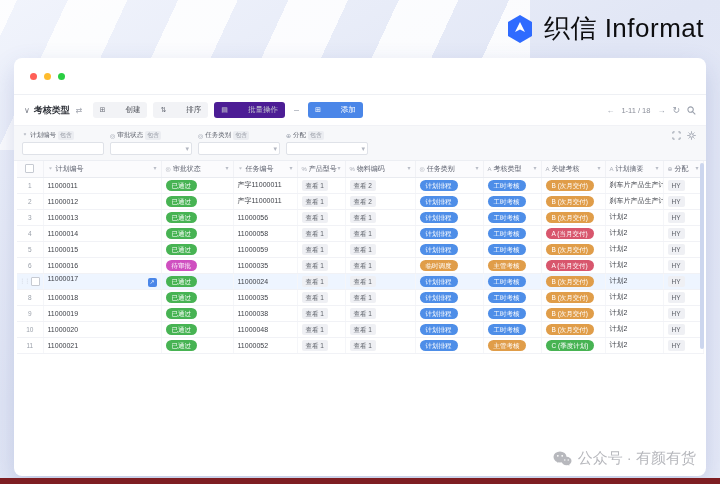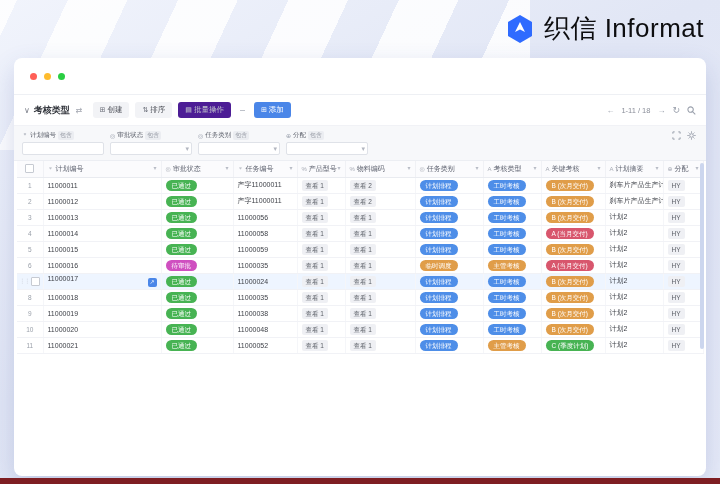--- a/index.html
+++ b/index.html
@@ -25,21 +25,21 @@
   }
   .win-head{height:36px;border-bottom:1px solid #eef0f4;position:relative;}
   .traffic{position:absolute;top:15px;left:16px;display:flex;gap:7px;}
   .dot{width:7px;height:7px;border-radius:50%;}
 
   
   .toolbar{height:30px;display:flex;align-items:center;padding:0 10px;gap:6px;}
   .tb-title{font-size:9px;font-weight:bold;color:#33363d;display:flex;align-items:center;gap:4px;}
   .tb-title .chev{color:#7a7e88;font-weight:normal;font-size:8px;}
   .tb-link-icon{color:#a0a4ae;font-size:8px;margin-right:4px;}
-  .btn{font-size:7.5px;height:16px;display:flex;align-items:center;gap:2px;padding:0 7px;
+  .btn{font-size:7.5px;height:16px;display:flex;align-items:center;gap:20px;padding:0 7px;
        background:#f2f3f6;border-radius:3px;color:#4a4d55;cursor:pointer;}
   .btn .bic{font-size:7px;color:#6b6f79;}
   .btn.disabled{color:#c2c5cd;background:#4c1d95;}
   .btn.disabled .bic{color:#c2c5cd;}
   .btn.primary{color:#fff;}
   .btn.primary .bic{color:#fff;}
   .dash-btn{color:#9aa0ac;font-size:9px;padding:0 3px;cursor:pointer;}
   .toolbar-right{margin-left:auto;display:flex;align-items:center;gap:7px;color:#8a8e99;font-size:7.5px;}
   .pg-arrow{cursor:pointer;font-size:8px;color:#9aa0ac;}
   .ic{color:#9aa0ac;cursor:pointer;font-size:9px;line-height:1;}
@@ -370,15 +370,28 @@
             <td><span class="pill" style="background: rgb(224, 157, 73);">主管考核</span></td>
             <td><span class="pill" style="background: rgb(71, 179, 83);">C (季度计划)</span></td>
             <td>计划2</td>
             <td><span class="tag">HY</span></td>
           </tr>
         </tbody>
       </table>
     <div class="scrollbar"></div>
   </div>
 
+  <div class="watermark">
+    <svg width="19" height="16" viewBox="0 0 19 16">
+      <ellipse cx="7" cy="6" rx="6.5" ry="5.5" fill="#b7b8bd"></ellipse>
+      <circle cx="4.8" cy="4.8" r="0.9" fill="#fff"></circle>
+      <circle cx="9.2" cy="4.8" r="0.9" fill="#fff"></circle>
+      <path d="M4 11.5 L4.6 9.2 L7 10.4 Z" fill="#b7b8bd"></path>
+      <ellipse cx="13.5" cy="10" rx="5" ry="4.2" fill="#b7b8bd"></ellipse>
+      <circle cx="11.8" cy="9" r="0.7" fill="#fff"></circle>
+      <circle cx="15.2" cy="9" r="0.7" fill="#fff"></circle>
+      <path d="M16.5 14.5 L15.8 12.6 L13.8 13.8 Z" fill="#b7b8bd"></path>
+    </svg>
+    <span>公众号 · 有颜有货</span>
+  </div>
 </div>
 
 <div class="bottom-bar"></div>
 
 </body></html>

